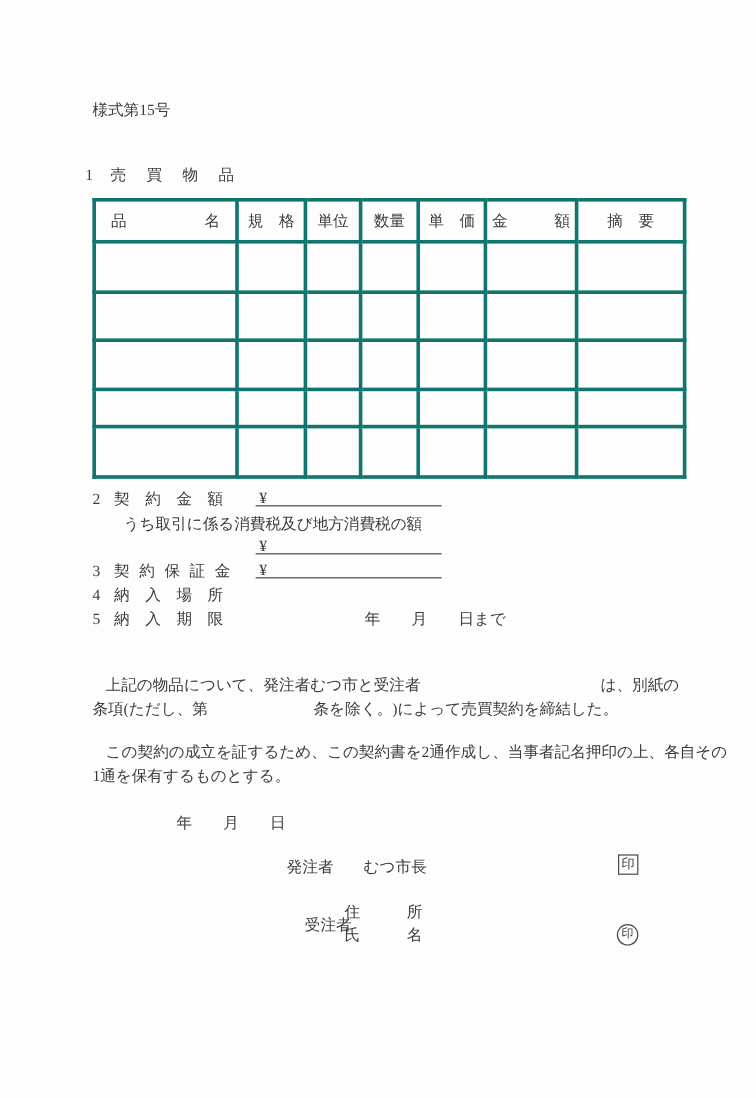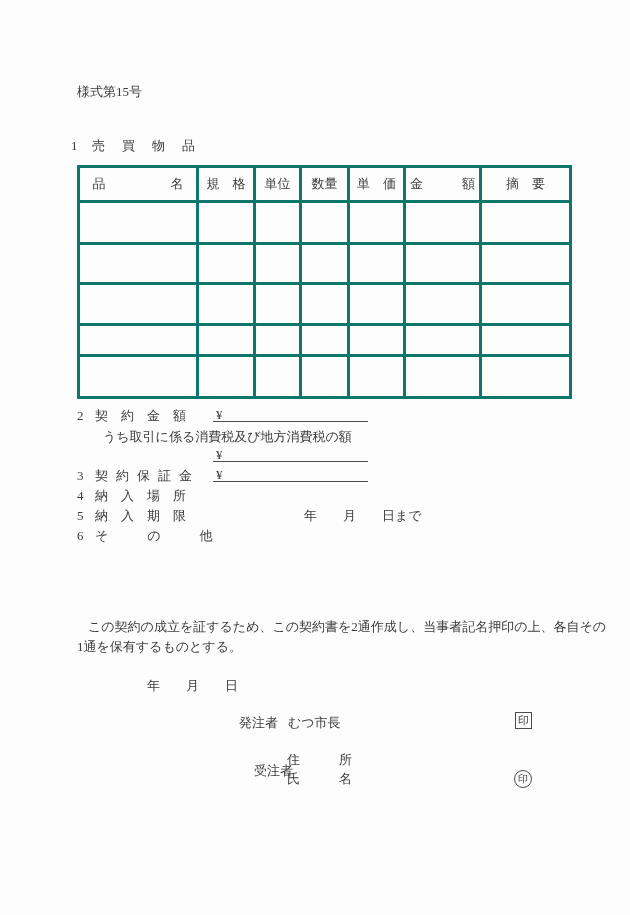--- a/index.html
+++ b/index.html
@@ -59,21 +59,21 @@
     width:17px; height:17px;
     border:1px solid #4a4a4a;
     font-size:11px; line-height:15px; text-align:center;
   }
   .seal-circle {
     position:absolute; left:514px; top:770px;
     width:18px; height:18px;
     border:1px solid #4a4a4a; border-radius:50%;
     font-size:10px; line-height:16px; text-align:center;
   }
-  .name-offset { margin-left:10px;text-align:right; }
+  .name-offset { margin-left:25px;text-align:right; }
 </style>
 </head>
 <body>
 
 <div class="page">
 
   <div class="abs" style="left:77px; top:83px;">様式第15号</div>
 
 
   <div class="abs" style="left:71px; top:137px;">
@@ -171,24 +171,25 @@
 
   <div class="abs" style="left:77px; top:487px;">
     <span class="item-num">4</span><span>納　入　場　所</span>
   </div>
 
   <div class="abs" style="left:77px; top:507px;">
     <span class="item-num">5</span><span>納　入　期　限</span>
   </div>
   <div class="abs" style="left:270px; top:507px;margin-left:34px;">年　　月　　日まで</div>
 
-  <div class="abs" style="left:77px; top:527px;">
-    <span class="item-num">6</span><span class="ls13">そ　の　他</span>
-  </div>
-
+
+  <div class="para" style="top:561px;">
+    <div class="line"><span class="indent"></span><span>上記の物品について、発注者むつ市と受注者</span><span class="gap150"></span><span>は、別紙の</span></div>
+    <div class="line"><span>条項(ただし、第</span><span class="gap88"></span><span>条を除く。)によって売買契約を締結した。</span></div>
+  </div>
 
   <div class="para" style="top:617px;">
     <div class="line"><span class="indent"></span><span>この契約の成立を証するため、この契約書を2通作成し、当事者記名押印の上、各自その</span></div>
     <div class="line"><span>1通を保有するものとする。</span></div>
   </div>
 
   <div class="abs" style="left:147px; top:677px;">年　　月　　日</div>
 
   <div class="abs" style="left:239px; top:714px;">
     <span>発注者</span><span class="name-offset">むつ市長</span>

